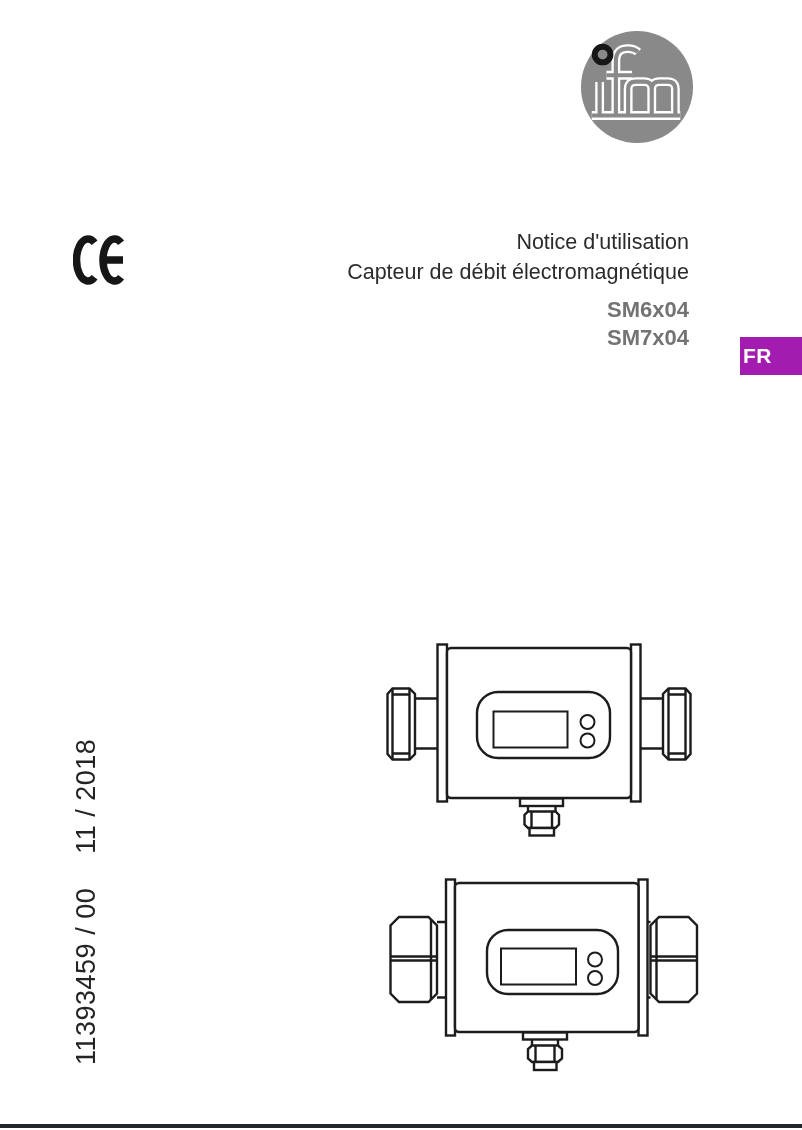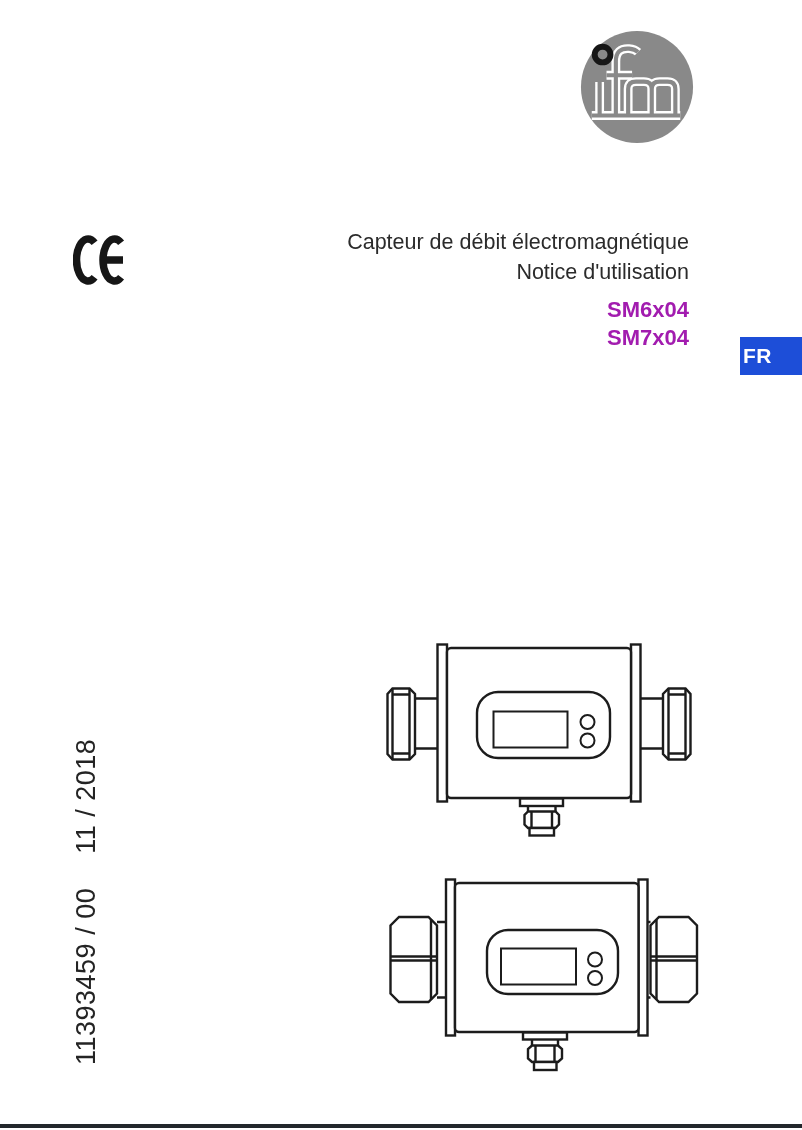--- a/index.html
+++ b/index.html
@@ -30,28 +30,28 @@
     line-height:29.5px;
     white-space:nowrap;
     color:#2b2b2b;
   }
   .models{margin-top:9px;}
   .model-line{
     font-size:22px;
     font-weight:bold;
     line-height:27.5px;
     white-space:nowrap;
-    color:#a21caf;
+    color:#737373;
   }
 
   
   .lang-badge{
     left:740px;top:337px;
     width:62px;height:38px;
-    background:#1d4ed8;
+    background:#a21caf;
     display:flex;align-items:center;
     box-sizing:border-box;
     padding-left:3px;
   }
   .lang-badge span{
     color:#ffffff;
     font-weight:bold;
     font-size:21px;
     letter-spacing:0.5px;
   }
@@ -95,22 +95,22 @@
 </svg>
 
 <svg class="abs ce" viewBox="0 0 54 50" role="img" aria-label="CE">
   <g fill="none" stroke="#161616" stroke-width="7.5" stroke-linecap="butt">
     <path d="M 21.6,7.8 A 11.5,21 0 1 0 21.6,42.2"></path>
     <path d="M 48.1,7.8 A 11.5,21 0 1 0 48.1,42.2 M 33,25 H 50"></path>
   </g>
 </svg>
 
 <div class="abs title-block">
+  <div class="title-line">Notice d'utilisation</div>
   <div class="title-line">Capteur de débit électromagnétique</div>
-  <div class="title-line">Notice d'utilisation</div>
   <div class="models">
     <div class="model-line">SM6x04</div>
     <div class="model-line">SM7x04</div>
   </div>
 </div>
 
 <div class="abs lang-badge">
   <span>FR</span>
 </div>
 

